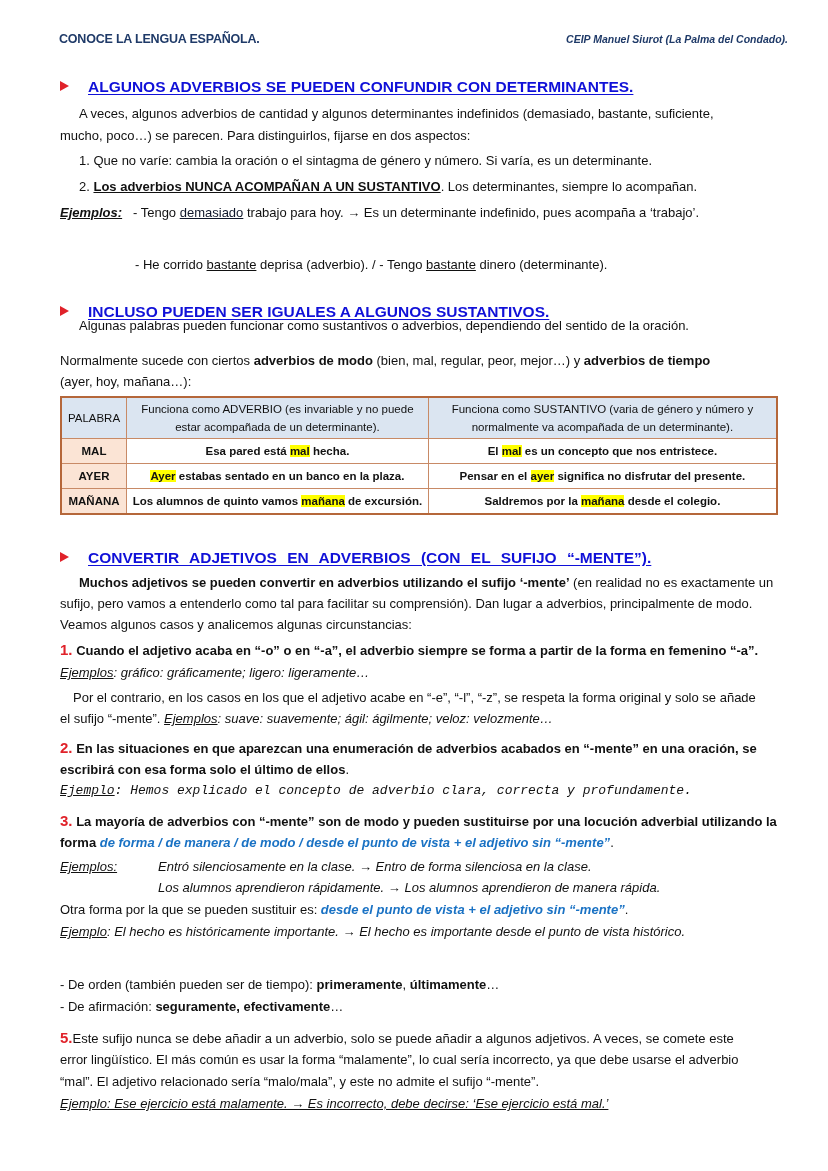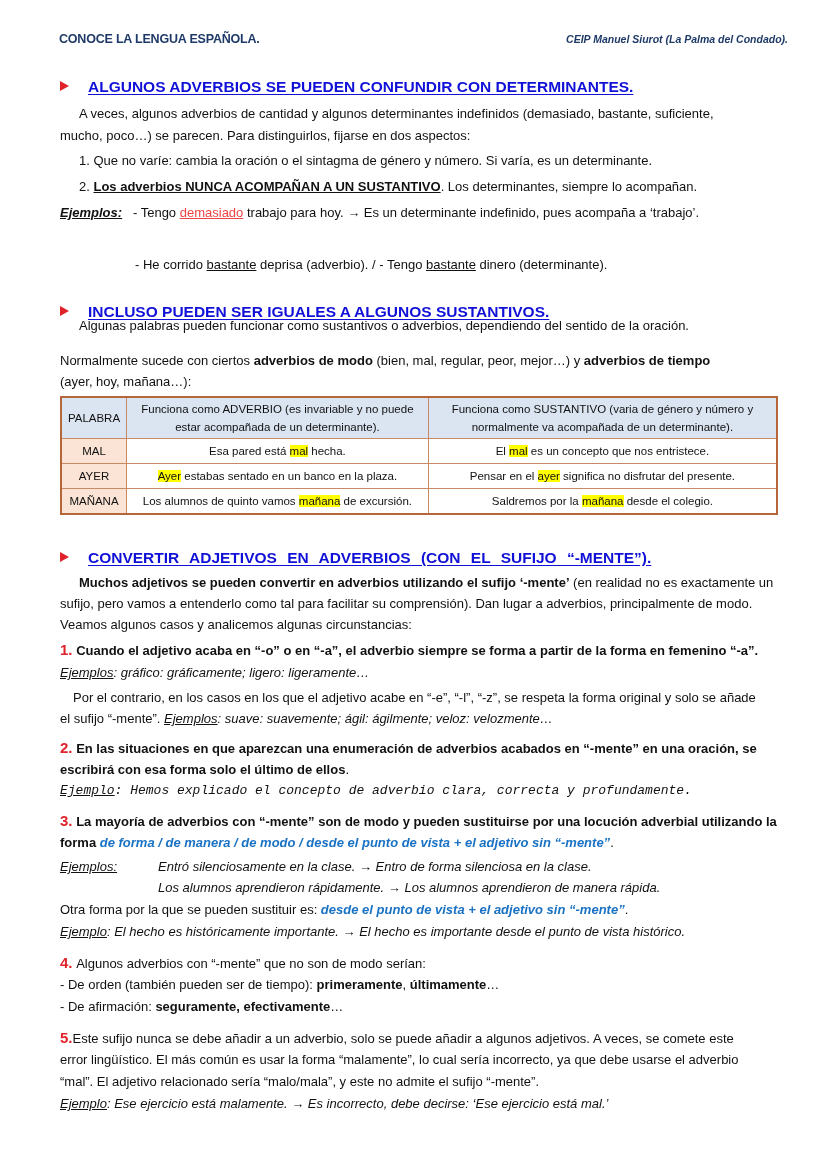--- a/index.html
+++ b/index.html
@@ -27,31 +27,31 @@
     margin-right: 19px; vertical-align: 1px;
   }
   .sec-title .txt { text-decoration: underline; text-underline-offset: 2px; }
   .sec-title.wide .txt { word-spacing: 6px; }
   .line { position: absolute; white-space: nowrap; font-size: 13px; line-height: 18px; }
   .ind { left: 79px; }
   .l0 { left: 60px; }
   .b { font-weight: bold; }
   .i { font-style: italic; }
   .u { text-decoration: underline; }
-  .link { color: #ef4444; text-decoration: underline; }
+  .link { color: #0f172a; text-decoration: underline; }
   .blue { color: #1a72c4; font-weight: bold; font-style: italic; }
   .num { color: #e0222a; font-weight: bold; font-size: 15px; }
   .hl { background: #ffff00; }
   table.cmp {
     position: absolute; left: 60px; top: 396px; width: 718px;
     border-collapse: collapse; border: 2px solid #b5673a; font-size: 11.5px;
   }
   table.cmp th, table.cmp td { border: 1px solid #c88a66; text-align: center; padding: 0 4px; }
   table.cmp th { background: #dbe5f1; font-weight: normal; height: 40px; line-height: 18px; }
-  table.cmp td { height: 24px; font-weight: normal; }
+  table.cmp td { height: 24px; font-weight: bold; }
   table.cmp td.word { background: #fbe4d5; width: 56px; }
   table.cmp th.word { width: 56px; }
 </style>
 </head>
 <body>
 
 <div class="page">
 
   <div class="hdr-left">CONOCE LA LENGUA ESPAÑOLA.</div>
   <div class="hdr-right">CEIP Manuel Siurot (La Palma del Condado).</div>
@@ -147,32 +147,29 @@
   <div class="line l0 i u" style="top:858px;">Ejemplos:</div>
   <div class="line i" style="left:158px; top:858px;">Entró silenciosamente en la clase.  → Entro de forma silenciosa en la clase.</div>
   <div class="line i" style="left:158px; top:879px;">Los alumnos aprendieron rápidamente.  → Los alumnos aprendieron de manera rápida.</div>
   <div class="line l0" style="top:901px;">
     <span>Otra forma por la que se pueden sustituir es: </span><span class="blue">desde el punto de vista + el adjetivo sin “-mente”</span><span>.</span>
   </div>
   <div class="line l0 i" style="top:923px;">
     <span class="u">Ejemplo</span><span>:  El hecho es históricamente importante.  → El hecho es importante desde el punto de vista histórico.</span>
   </div>
 
-  <div class="line l0" style="top:954px;">
-    <span class="num">4.</span>&nbsp;<span>Algunos adverbios con “-mente” que no son de modo serían:</span>
-  </div>
   <div class="line l0" style="top:976px;">
     <span>- De orden (también pueden ser de tiempo): </span><span class="b">primeramente</span><span>, </span><span class="b">últimamente</span><span>…</span>
   </div>
   <div class="line l0" style="top:998px;">
     <span>- De afirmación: </span><span class="b">seguramente, efectivamente</span><span>…</span>
   </div>
 
   <div class="line l0" style="top:1029px;text-align:center;">
     <span class="num">5.</span><span>Este sufijo nunca se debe añadir a un adverbio, solo se puede añadir a algunos adjetivos. A veces, se comete este</span>
   </div>
   <div class="line l0" style="top:1051px;">error lingüístico. El más común es usar la forma “malamente”, lo cual sería incorrecto, ya que debe usarse el adverbio</div>
   <div class="line l0" style="top:1073px;">“mal”. El adjetivo relacionado sería “malo/mala”, y este no admite el sufijo “-mente”.</div>
-  <div class="line l0 i" style="top:1095px;">
+  <div class="line l0 i" style="top:1095px;text-decoration:underline;">
     <span class="u">Ejemplo</span><span>:  Ese ejercicio está malamente. → Es incorrecto, debe decirse: ‘Ese ejercicio está mal.’</span>
   </div>
 
 </div>
 
 </body></html>

